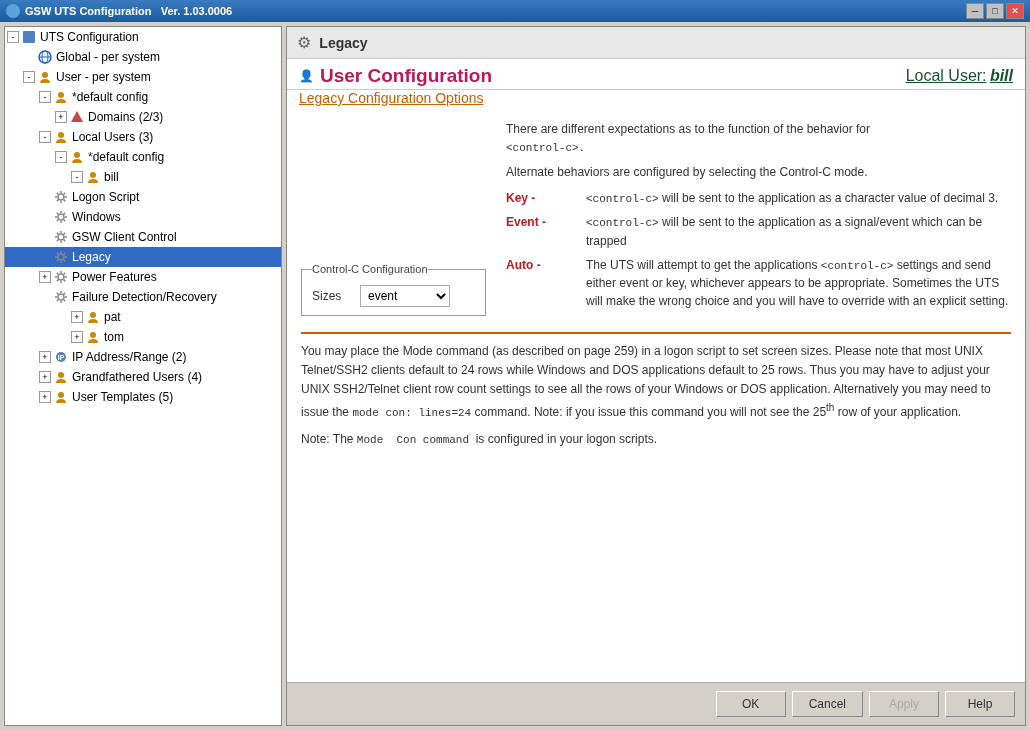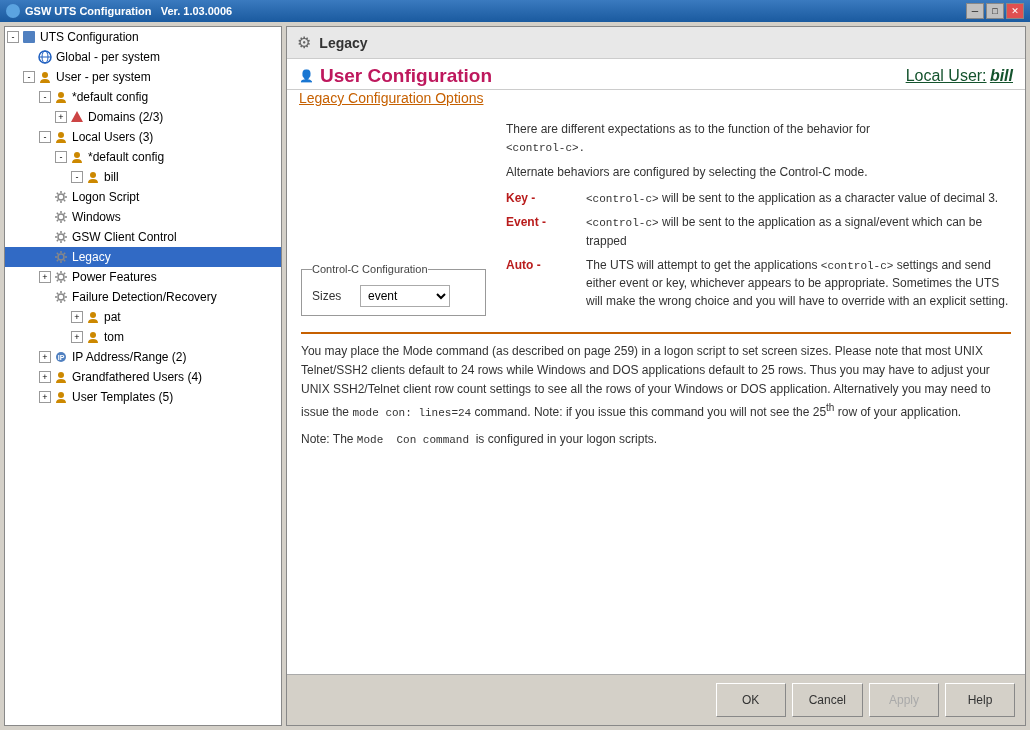--- a/index.html
+++ b/index.html
@@ -283,21 +283,21 @@
       display: flex;
       justify-content: flex-end;
       gap: 6px;
       padding: 8px 10px;
       background: #d4d0c8;
       border-top: 1px solid #aaa;
     }
     .btn {
       padding: 4px 16px;
       min-width: 70px;
-      height: 34px;
+      height: 26px;
       background: #d4d0c8;
       border: 1px solid #888;
       border-top-color: #fff;
       border-left-color: #fff;
       font-size: 12px;
       cursor: pointer;
       color: #333;
     }
     .btn:disabled { color: #aaa; cursor: default; }
 

